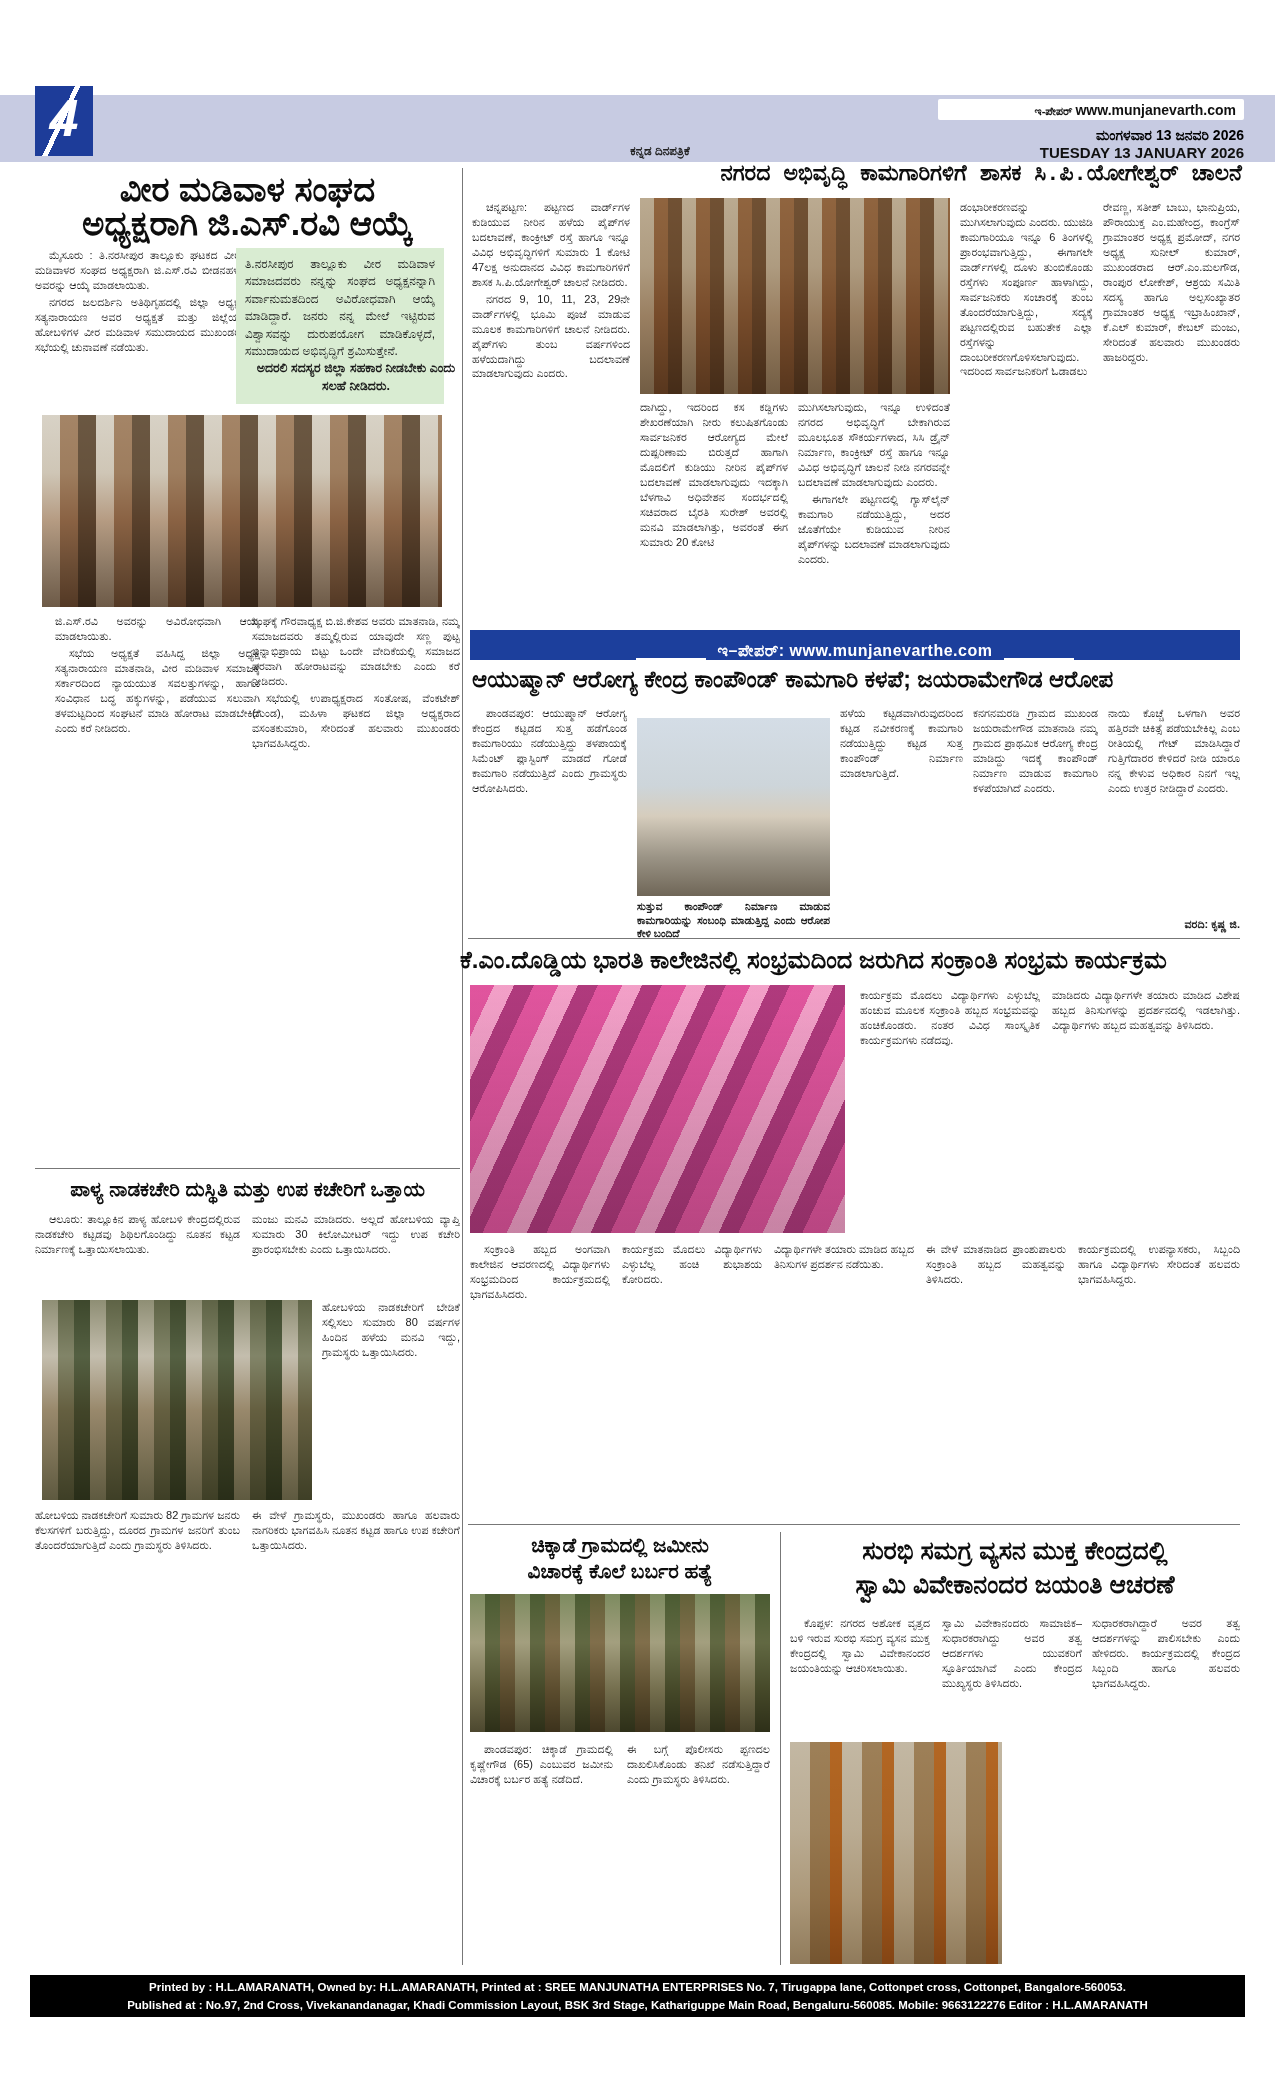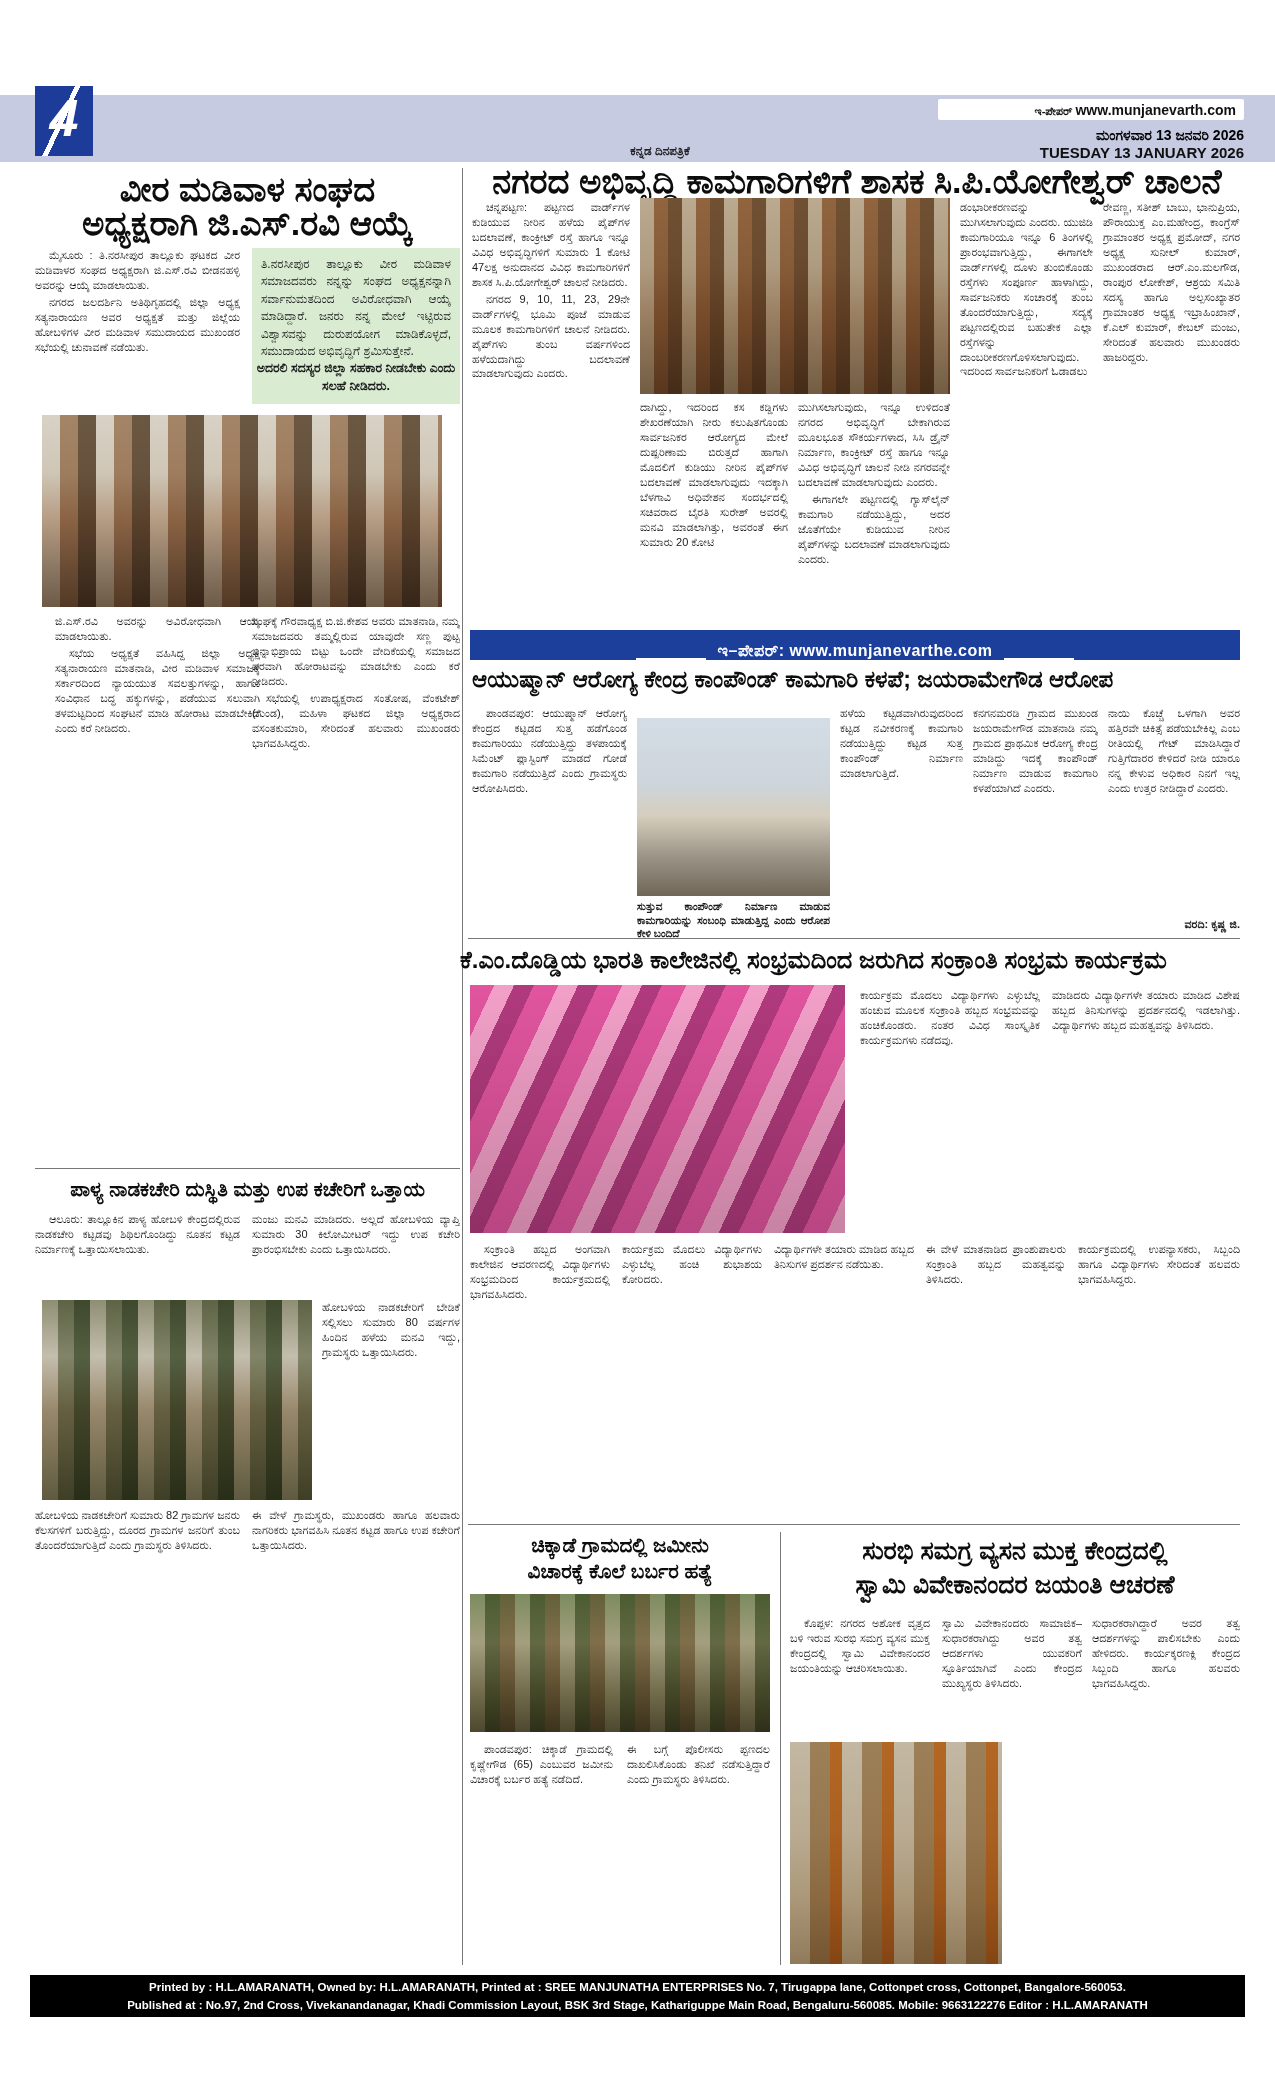--- a/index.html
+++ b/index.html
@@ -17,21 +17,21 @@
   .mast-black{color:#151515;}
   .mast-sub{font-size:12px;font-weight:bold;text-align:center;color:#222;}
   .epaper-box{background:#ffffff;border-radius:2px;text-align:right;font-size:14px;font-weight:bold;
               padding:3px 8px 2px 8px;color:#111;}
   .epaper-box .lbl{font-size:11px;font-weight:bold;}
   .date-kn{font-size:14px;font-weight:bold;text-align:right;color:#000000;}
   .date-en{font-size:15px;font-weight:800;text-align:right;color:#101010;letter-spacing:0px;}
   
   .hl{font-weight:800;color:#0d0d0d;text-align:center;line-height:1.15;}
   .hl-left{font-size:34px;}
-  .hl-main{font-size:34px;text-align:center;}
+  .hl-main{font-size:22px;text-align:right;font-family:Liberation Mono, monospace;}
   .hl-mid{font-size:23px;text-align:left;}
   .hl-km{font-size:24px;text-align:left;}
   .hl-sm{font-size:20px;}
   .hl-sur{font-size:25px;}
   
   .col{font-size:11px;line-height:1.36;text-align:justify;overflow:hidden;}
   .col p{margin:0 0 2px 0;text-indent:14px;}
   .col p.nofirst{text-indent:0;}
   .quote-box{background:#d9ecd2;padding:8px 9px;font-size:12px;line-height:1.45;text-align:justify;}
   .subhead{font-weight:bold;font-size:12.5px;text-align:center;line-height:1.4;}
@@ -84,21 +84,21 @@
   <div class="abs hrule" style="left:468px;top:938px;width:772px;"></div>
   <div class="abs hrule" style="left:468px;top:1524px;width:772px;"></div>
   <div class="abs vrule" style="left:780px;top:1532px;height:433px;"></div>
 
   <div class="abs hl hl-left" style="left:35px;top:170px;width:425px;">ವೀರ ಮಡಿವಾಳ ಸಂಘದ</div>
   <div class="abs hl hl-left" style="left:35px;top:204px;width:425px;">ಅಧ್ಯಕ್ಷರಾಗಿ ಜಿ.ಎಸ್.ರವಿ ಆಯ್ಕೆ</div>
   <div class="abs col" style="left:35px;top:248px;width:205px;height:165px;">
     <p>ಮೈಸೂರು : ತಿ.ನರಸೀಪುರ ತಾಲ್ಲೂಕು ಘಟಕದ ವೀರ ಮಡಿವಾಳರ ಸಂಘದ ಅಧ್ಯಕ್ಷರಾಗಿ ಜಿ.ಎಸ್.ರವಿ ಬೀಡನಹಳ್ಳಿ ಅವರನ್ನು ಆಯ್ಕೆ ಮಾಡಲಾಯಿತು.</p>
     <p>ನಗರದ ಜಲದರ್ಶಿನಿ ಅತಿಥಿಗೃಹದಲ್ಲಿ ಜಿಲ್ಲಾ ಅಧ್ಯಕ್ಷ ಸತ್ಯನಾರಾಯಣ ಅವರ ಅಧ್ಯಕ್ಷತೆ ಮತ್ತು ಜಿಲ್ಲೆಯ ಹೋಬಳಿಗಳ ವೀರ ಮಡಿವಾಳ ಸಮುದಾಯದ ಮುಖಂಡರ ಸಭೆಯಲ್ಲಿ ಚುನಾವಣೆ ನಡೆಯಿತು.</p>
   </div>
-  <div class="abs quote-box" style="left:252px;top:248px;width:190px;height:140px;">ತಿ.ನರಸೀಪುರ ತಾಲ್ಲೂಕು ವೀರ ಮಡಿವಾಳ ಸಮಾಜದವರು ನನ್ನನ್ನು ಸಂಘದ ಅಧ್ಯಕ್ಷನನ್ನಾಗಿ ಸರ್ವಾನುಮತದಿಂದ ಅವಿರೋಧವಾಗಿ ಆಯ್ಕೆ ಮಾಡಿದ್ದಾರೆ. ಜನರು ನನ್ನ ಮೇಲೆ ಇಟ್ಟಿರುವ ವಿಶ್ವಾಸವನ್ನು ದುರುಪಯೋಗ ಮಾಡಿಕೊಳ್ಳದೆ, ಸಮುದಾಯದ ಅಭಿವೃದ್ಧಿಗೆ ಶ್ರಮಿಸುತ್ತೇನೆ.</div>
+  <div class="abs quote-box" style="left:236px;top:248px;width:190px;height:140px;">ತಿ.ನರಸೀಪುರ ತಾಲ್ಲೂಕು ವೀರ ಮಡಿವಾಳ ಸಮಾಜದವರು ನನ್ನನ್ನು ಸಂಘದ ಅಧ್ಯಕ್ಷನನ್ನಾಗಿ ಸರ್ವಾನುಮತದಿಂದ ಅವಿರೋಧವಾಗಿ ಆಯ್ಕೆ ಮಾಡಿದ್ದಾರೆ. ಜನರು ನನ್ನ ಮೇಲೆ ಇಟ್ಟಿರುವ ವಿಶ್ವಾಸವನ್ನು ದುರುಪಯೋಗ ಮಾಡಿಕೊಳ್ಳದೆ, ಸಮುದಾಯದ ಅಭಿವೃದ್ಧಿಗೆ ಶ್ರಮಿಸುತ್ತೇನೆ.</div>
   <div class="abs subhead" style="left:252px;top:360px;width:208px;">ಅದರಲಿ ಸದಸ್ಯರ ಜಿಲ್ಲಾ ಸಹಕಾರ ನೀಡಬೇಕು ಎಂದು ಸಲಹೆ ನೀಡಿದರು.</div>
   <div class="abs photo ph-a" style="left:42px;top:415px;width:400px;height:192px;"></div>
   <div class="abs col" style="left:35px;top:614px;width:205px;height:550px;margin-left:20px;">
     <p class="nofirst">ಜಿ.ಎಸ್.ರವಿ ಅವರನ್ನು ಅವಿರೋಧವಾಗಿ ಆಯ್ಕೆ ಮಾಡಲಾಯಿತು.</p>
     <p>ಸಭೆಯ ಅಧ್ಯಕ್ಷತೆ ವಹಿಸಿದ್ದ ಜಿಲ್ಲಾ ಅಧ್ಯಕ್ಷ ಸತ್ಯನಾರಾಯಣ ಮಾತನಾಡಿ, ವೀರ ಮಡಿವಾಳ ಸಮಾಜಕ್ಕೆ ಸರ್ಕಾರದಿಂದ ನ್ಯಾಯಯುತ ಸವಲತ್ತುಗಳನ್ನು, ಹಾಗೂ ಸಂವಿಧಾನ ಬದ್ಧ ಹಕ್ಕುಗಳನ್ನು, ಪಡೆಯುವ ಸಲುವಾಗಿ ತಳಮಟ್ಟದಿಂದ ಸಂಘಟನೆ ಮಾಡಿ ಹೋರಾಟ ಮಾಡಬೇಕಿದೆ ಎಂದು ಕರೆ ನೀಡಿದರು.</p>
   </div>
   <div class="abs col" style="left:252px;top:614px;width:208px;height:550px;">
     <p class="nofirst">ಸಂಘಕ್ಕೆ ಗೌರವಾಧ್ಯಕ್ಷ ಬಿ.ಜಿ.ಕೇಶವ ಅವರು ಮಾತನಾಡಿ, ನಮ್ಮ ಸಮಾಜದವರು ತಮ್ಮಲ್ಲಿರುವ ಯಾವುದೇ ಸಣ್ಣ ಪುಟ್ಟ ಭಿನ್ನಾಭಿಪ್ರಾಯ ಬಿಟ್ಟು ಒಂದೇ ವೇದಿಕೆಯಲ್ಲಿ ಸಮಾಜದ ಪರವಾಗಿ ಹೋರಾಟವನ್ನು ಮಾಡಬೇಕು ಎಂದು ಕರೆ ನೀಡಿದರು.</p>
     <p>ಸಭೆಯಲ್ಲಿ ಉಪಾಧ್ಯಕ್ಷರಾದ ಸಂತೋಷ, ವೆಂಕಟೇಶ್ (ಗುಂಡ), ಮಹಿಳಾ ಘಟಕದ ಜಿಲ್ಲಾ ಅಧ್ಯಕ್ಷರಾದ ವಸಂತಕುಮಾರಿ, ಸೇರಿದಂತೆ ಹಲವಾರು ಮುಖಂಡರು ಭಾಗವಹಿಸಿದ್ದರು.</p>
   </div>
@@ -201,21 +201,21 @@
   <div class="abs hl hl-sur" style="left:790px;top:1536px;width:450px;">ಸುರಭಿ ಸಮಗ್ರ ವ್ಯಸನ ಮುಕ್ತ ಕೇಂದ್ರದಲ್ಲಿ</div>
   <div class="abs hl hl-sur" style="left:790px;top:1570px;width:450px;">ಸ್ವಾಮಿ ವಿವೇಕಾನಂದರ ಜಯಂತಿ ಆಚರಣೆ</div>
   <div class="abs col" style="left:790px;top:1616px;width:140px;height:120px;">
     <p>ಕೊಪ್ಪಳ: ನಗರದ ಅಶೋಕ ವೃತ್ತದ ಬಳಿ ಇರುವ ಸುರಭಿ ಸಮಗ್ರ ವ್ಯಸನ ಮುಕ್ತ ಕೇಂದ್ರದಲ್ಲಿ ಸ್ವಾಮಿ ವಿವೇಕಾನಂದರ ಜಯಂತಿಯನ್ನು ಆಚರಿಸಲಾಯಿತು.</p>
   </div>
   <div class="abs photo ph-g" style="left:790px;top:1742px;width:212px;height:222px;"></div>
   <div class="abs col" style="left:942px;top:1616px;width:140px;height:120px;">
     <p class="nofirst">ಸ್ವಾಮಿ ವಿವೇಕಾನಂದರು ಸಾಮಾಜಿಕ– ಸುಧಾರಕರಾಗಿದ್ದು ಅವರ ತತ್ವ ಆದರ್ಶಗಳು ಯುವಕರಿಗೆ ಸ್ಫೂರ್ತಿಯಾಗಿವೆ ಎಂದು ಕೇಂದ್ರದ ಮುಖ್ಯಸ್ಥರು ತಿಳಿಸಿದರು.</p>
   </div>
   <div class="abs col" style="left:1092px;top:1616px;width:148px;height:340px;">
-    <p class="nofirst">ಸುಧಾರಕರಾಗಿದ್ದಾರೆ ಅವರ ತತ್ವ ಆದರ್ಶಗಳನ್ನು ಪಾಲಿಸಬೇಕು ಎಂದು ಹೇಳಿದರು. ಕಾರ್ಯಕ್ಕರಣಕ್ಲಿ ಕೇಂದ್ರದ ಸಿಬ್ಬಂದಿ ಹಾಗೂ ಹಲವರು ಭಾಗವಹಿಸಿದ್ದರು.</p>
+    <p class="nofirst">ಸುಧಾರಕರಾಗಿದ್ದಾರೆ ಅವರ ತತ್ವ ಆದರ್ಶಗಳನ್ನು ಪಾಲಿಸಬೇಕು ಎಂದು ಹೇಳಿದರು. ಕಾರ್ಯಕ್ರಮದಲ್ಲಿ ಕೇಂದ್ರದ ಸಿಬ್ಬಂದಿ ಹಾಗೂ ಹಲವರು ಭಾಗವಹಿಸಿದ್ದರು.</p>
   </div>
 
   <div class="abs footer" style="left:30px;top:1975px;width:1215px;height:42px;">
     <div>Printed by :  H.L.AMARANATH, Owned by: H.L.AMARANATH, Printed at : SREE MANJUNATHA ENTERPRISES No. 7, Tirugappa lane, Cottonpet cross, Cottonpet, Bangalore-560053.</div>
     <div>Published at : No.97, 2nd Cross, Vivekanandanagar, Khadi Commission Layout, BSK 3rd Stage, Kathariguppe Main Road, Bengaluru-560085. Mobile: 9663122276 Editor : H.L.AMARANATH</div>
   </div>
 
 </div>
 
 </body></html>

